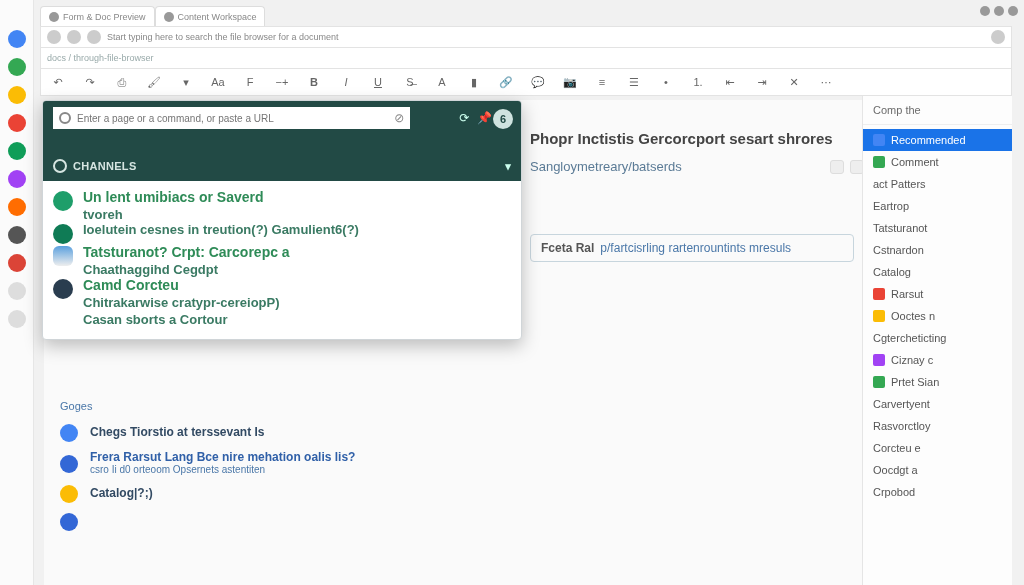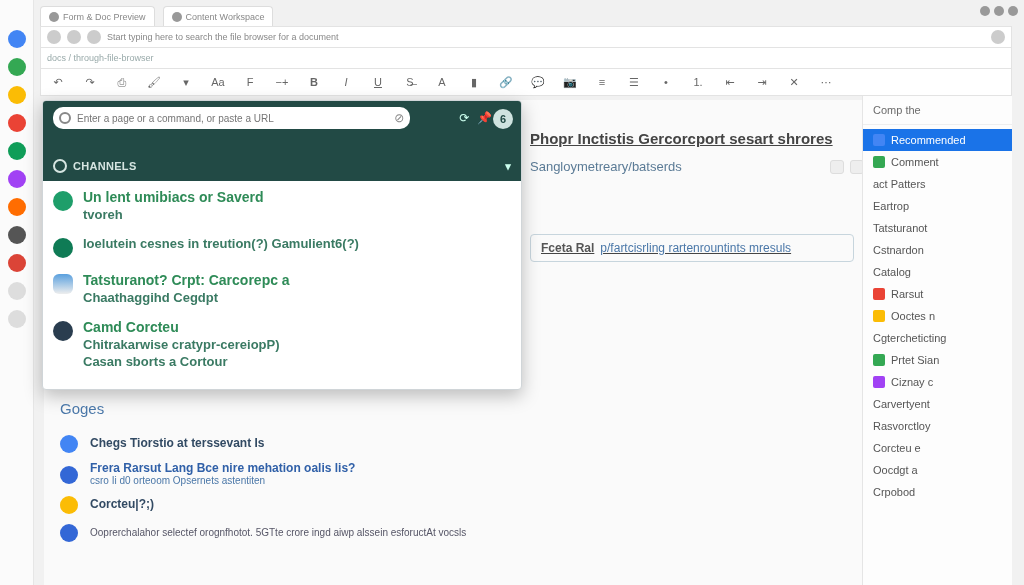--- a/index.html
+++ b/index.html
@@ -4,61 +4,61 @@
 <style>
   * { box-sizing: border-box; margin: 0; padding: 0; font-family: Arial, sans-serif; }
   body { width: 1024px; height: 585px; background: #f1f1f1; overflow: hidden; position: relative; font-size: 12px; color: #444; }
 
   
   .left-rail { position: absolute; left: 0; top: 0; width: 34px; height: 100%; background: #fbfbfb; border-right: 1px solid #e6e6e6; display: flex; flex-direction: column; align-items: center; gap: 10px; padding-top: 30px; }
   .rail-dot { width: 18px; height: 18px; border-radius: 50%; background: #ddd; }
   .rail-dot.g1{background:#4285f4}.rail-dot.g2{background:#34a853}.rail-dot.g3{background:#fbbc05}.rail-dot.g4{background:#ea4335}.rail-dot.g5{background:#0f9d58}.rail-dot.g6{background:#a142f4}.rail-dot.g7{background:#ff6d01}.rail-dot.g8{background:#555}.rail-dot.g9{background:#db4437}
 
   
-  .tabstrip { position:absolute; left:40px; right:50px; top:2px; height:24px; display:flex; gap:8px; align-items:flex-end; }
+  .tabstrip { position:absolute; left:40px; right:50px; top:2px; height:24px; display:flex; align-items:flex-end; }
   .tab { height:20px; padding:0 8px; background:#fff; border:1px solid #ddd; border-bottom:none; border-radius:4px 4px 0 0; font-size:9px; color:#888; display:flex; align-items:center; gap:4px; max-width:200px; overflow:hidden; white-space:nowrap; }
   .tab .dot { width:10px;height:10px;border-radius:50%; background:#999; }
   .win-dots{position:absolute; right:6px; top:6px; display:flex; gap:4px}
   .win-dots span{width:10px;height:10px;border-radius:50%;background:#999}
 
   .urlrow, .menurow, .toolrow { position:absolute; left:40px; right:12px; background:#fff; display:flex; align-items:center; }
   .urlrow { top:26px; height:22px; font-size:9px; color:#888; padding:0 6px; border:1px solid #e3e3e3; gap:6px; }
   .menurow { top:48px; height:20px; font-size:9px; color:#888; padding:0 6px; gap:10px; border-left:1px solid #e3e3e3; border-right:1px solid #e3e3e3;}
   .toolrow { top:68px; height:28px; padding:0 8px; gap:14px; border:1px solid #e3e3e3; }
   .toolbtn { width:18px;height:18px;display:flex;align-items:center;justify-content:center;color:#666;font-size:11px }
   .urlrow .blob{width:14px;height:14px;border-radius:50%;background:#ccc}
 
   
   .doc { position:absolute; left:44px; top:100px; right:160px; bottom:0; background:#fafafa; }
-  .doc-right { position:absolute; left:530px; top:130px; right:170px;text-decoration:underline; }
+  .doc-right { position:absolute; left:530px; top:130px; right:170px; }
   .doc-right h3 { font-size:15px; font-weight:600; color:#444; margin-bottom:12px }
   .doc-right .sub { font-size:13px; color:#5b7b96; margin-bottom:60px; display:inline-block }
   .doc-right .tagbox { border:1px solid #c7d5dd; border-radius:4px; padding:6px 10px; font-size:12px; color:#5b7b96; display:flex; gap:6px; align-items:center }
   .doc-right .tagbox b{color:#555}
   .doc-right .tagbox em{font-style:normal;color:#4a77a8}
 
   
   .thread { position:absolute; left:60px; top:400px; right:200px; display:flex; flex-direction:column; gap:8px; font-size:12px }
-  .thread .lbl { font-size:15px; color:#4a77a8; margin-bottom:8px}
+  .thread .lbl { font-size:11px; color:#4a77a8; margin-bottom:2px}
   .thread .row { display:flex; align-items:center; gap:12px }
   .thread .ava { width:18px;height:18px;border-radius:50%;background:#888; flex:none; margin-top:2px }
   .thread .txt { color:#324a63; font-weight:600 }
   .thread .txt2 { color:#4a77a8; font-size:10px }
   .thread .c1{background:#4285f4}.thread .c3{background:#fbbc05}.thread .c4{background:#3367d6}
 
   
   .popover { position:absolute; left:42px; top:100px; width:480px; background:#fff; border:1px solid #d0d5d8; border-radius:4px; box-shadow:0 6px 18px rgba(0,0,0,.25); overflow:hidden; }
   .popover .head { background:#224a45; height:54px; padding:6px 10px; display:flex; flex-direction:column; gap:4px }
-  .popover .search { background:#fff; border-radius:10px; height:22px; display:flex; align-items:center; gap:6px; padding:0 6px; width:78% }
+  .popover .search { background:#fff; border-radius:0; height:22px; display:flex; align-items:center; gap:6px; padding:0 6px; width:78% }
   .popover .search input { border:none; outline:none; flex:1; font-size:10px; color:#666; background:transparent }
   .popover .head-icons { position:absolute; right:10px; top:10px; display:flex; gap:8px; color:#cfe; font-size:12px }
   .popover .head-circle{ position:absolute; right:8px; top:8px; width:20px;height:20px;border-radius:50%;background:#cfe3df;color:#224a45;display:flex;align-items:center;justify-content:center;font-size:11px;font-weight:700}
   .popover .subhead { background:#224a45; color:#d6e5e1; font-size:11px; padding:4px 10px 8px; display:flex; align-items:center; gap:6px;   font-weight:600; letter-spacing:.3px }
   .popover .subhead .o{width:14px;height:14px;border-radius:50%;border:2px solid #d6e5e1}
-  .popover .body { padding:8px 10px 20px; display:flex; flex-direction:column; gap:14px }
+  .popover .body { padding:8px 10px 12px; display:flex; flex-direction:column; }
   .popitem { display:flex; gap:10px; align-items:flex-start }
   .popitem .ic{ width:20px;height:20px;border-radius:50%; flex:none; margin-top:2px }
   .popitem .ic.a{background:#1e9e6a}.popitem .ic.b{background:#0f7b55}.popitem .ic.d{background:#2a3d4f}.popitem .ic.therm{background:linear-gradient(#5aa0de,#eee);border-radius:6px}
   .popitem .lines{display:flex;flex-direction:column;gap:2px}
   .popitem .t1{ font-size:14px; font-weight:700; color:#2e8b57 }
   .popitem .t2{ font-size:13px; color:#3a7a63; font-weight:600 }
 
   
   .sidepanel { position:absolute; right:12px; top:96px; width:150px; bottom:0; background:#fdfdfd; border-left:1px solid #e5e5e5; font-size:11px; color:#555 }
   .sidepanel .hdr { padding:8px 10px; color:#6b6b6b; font-size:11px; border-bottom:1px solid #eee }
@@ -235,28 +235,25 @@
   <div class="row">
     <span class="ava c4"></span>
     <div>
       <div class="txt" style="color:#3060a8">Frera Rarsut Lang Bce nire mehation oalis lis?</div>
       <div class="txt2">csro Ii d0 orteoom Opsernets astentiten</div>
     </div>
   </div>
   <div class="row">
     <span class="ava c3"></span>
     <div>
-        <div class="txt">Corcteu|?;)</div>
+        <div class="txt">Catalog|?;)</div>
       </div>
   </div>
   <div class="row">
     <span class="ava c4"></span>
-    <div>
-        <div class="txt2" style="color:#556">Ooprerchalahor selectef orognfhotot. 5GTte crore ingd aiwp alssein esfoructAt vocsls</div>
-      </div>
   </div>
 </div>
 
 <div class="sidepanel">
   <div class="hdr">Comp the</div>
   <ul>
     <li class="sel">
         <span class="ic b"></span>
         <span>Recommended</span>
       </li>
@@ -284,28 +281,28 @@
         <span>Rarsut</span>
       </li>
     <li>
         <span class="ic o"></span>
         <span>Ooctes n</span>
       </li>
     <li>
         <span>Cgtercheticting</span>
       </li>
     <li>
+        <span class="ic p"></span>
+        <span>Ciznay c</span>
+      </li>
+    <li>
         <span class="ic g"></span>
         <span>Prtet Sian</span>
       </li>
     <li>
-        <span class="ic p"></span>
-        <span>Ciznay c</span>
-      </li>
-    <li>
         <span>Carvertyent</span>
       </li>
     <li>
         <span>Rasvorctloy</span>
       </li>
     <li>
         <span>Corcteu e</span>
       </li>
     <li>
         <span>Oocdgt a</span>

